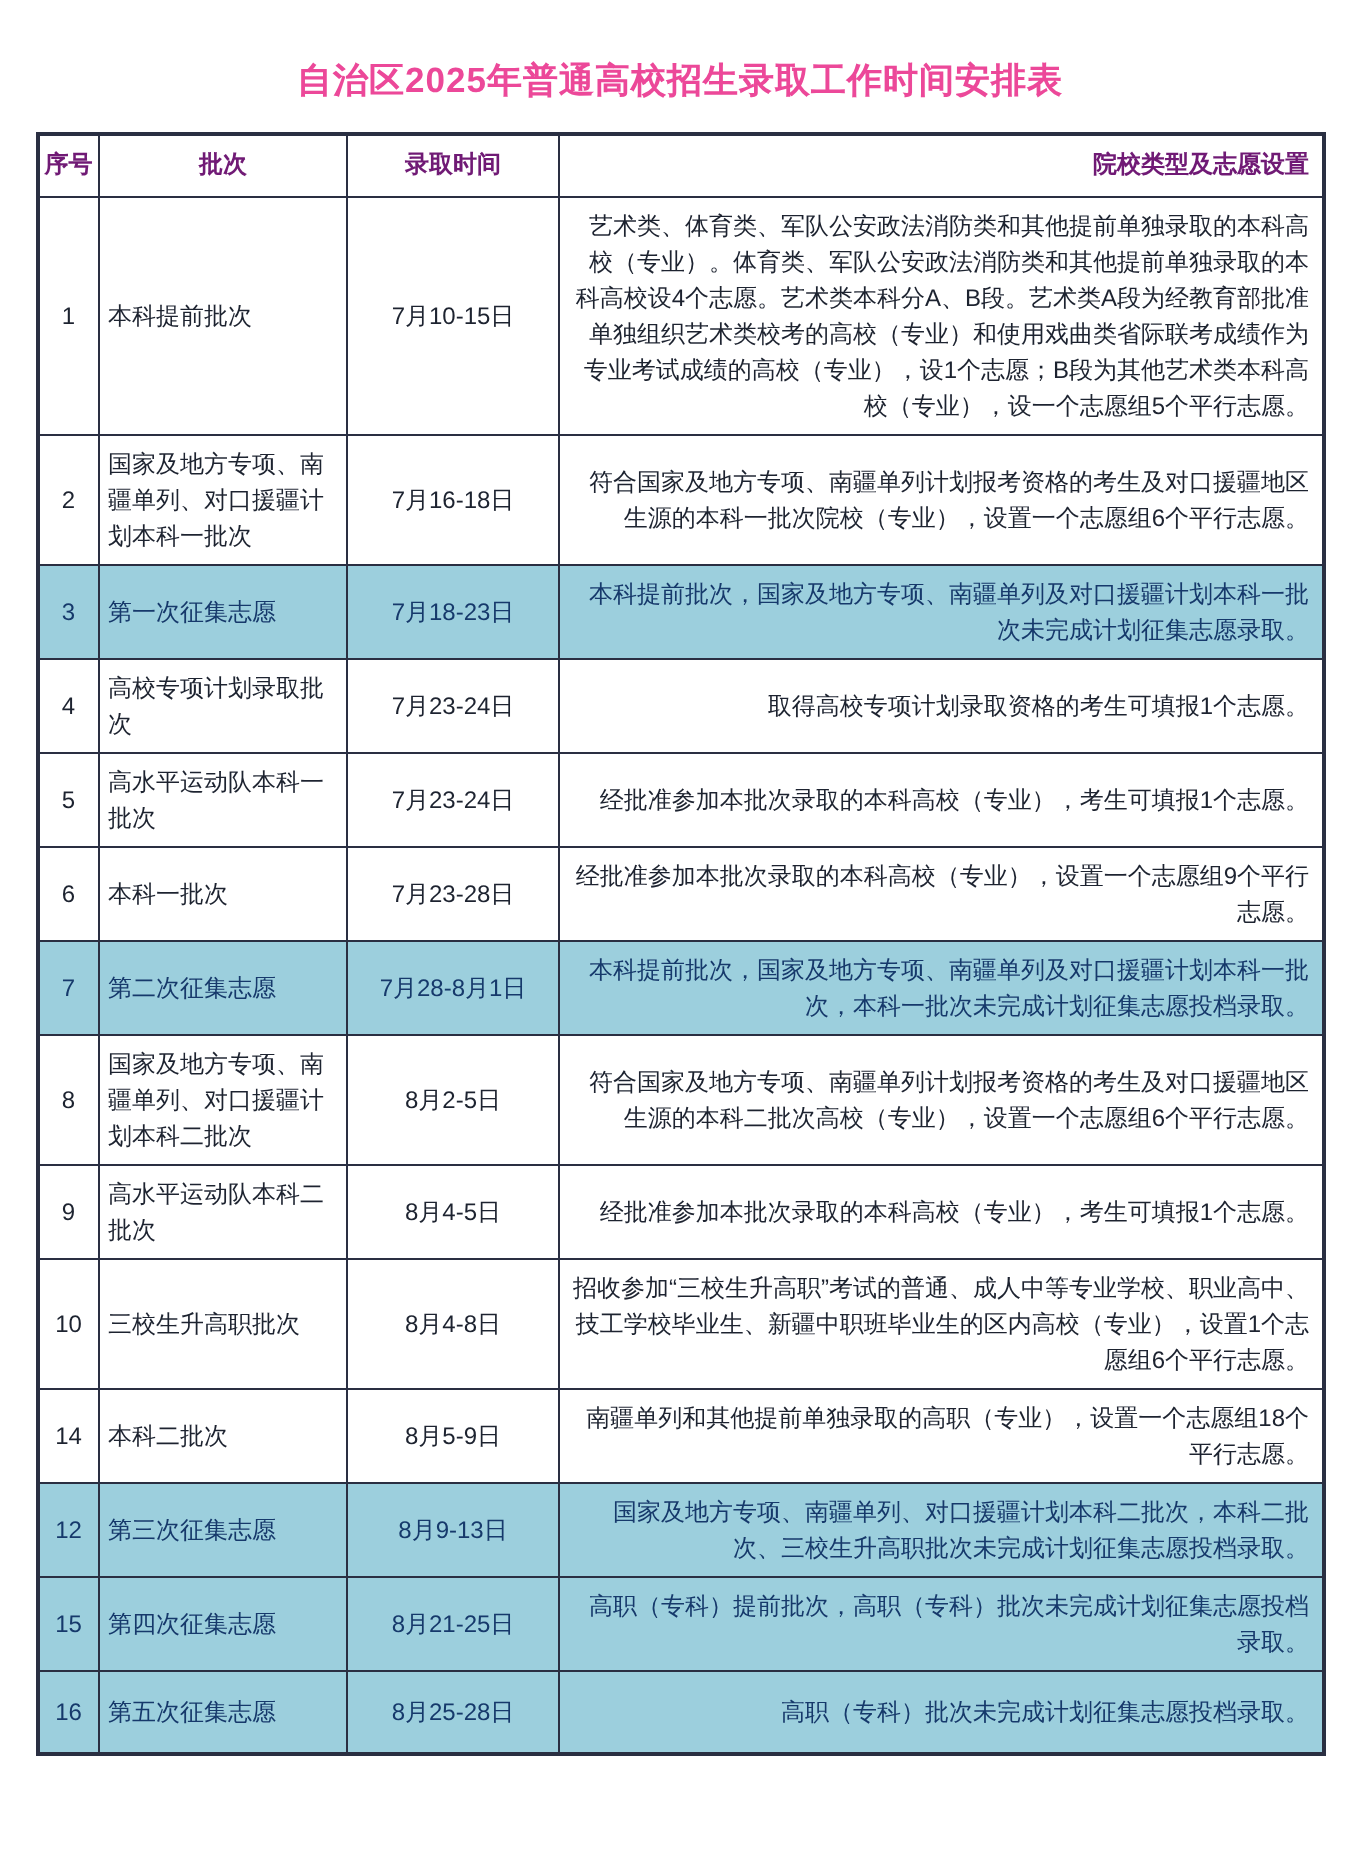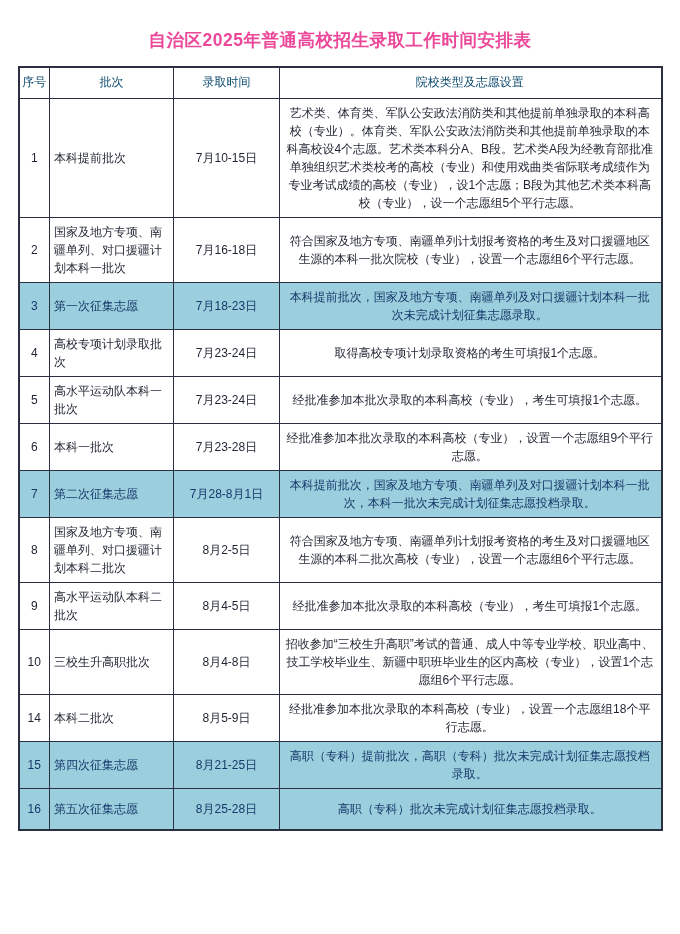--- a/index.html
+++ b/index.html
@@ -32,36 +32,36 @@
     margin:0 auto;
     border:2px solid var(--border);
   }
   th,td{
     border:1px solid var(--border);
     box-sizing:border-box;
     font-size:12px;
   }
   th{
     height:31px;
-    font-weight:normal;
+    font-weight:bold;
     text-align:center;
-    color:#0c4a6e;
+    color:#701a75;
     background:#ffffff;
     padding:2px;
   }
   td{
     height:42px;
     line-height:18px;
     padding:5px 4px;
     vertical-align:middle;
   }
   .col-no{width:31px;text-align:center;}
   .col-batch{width:124px;}
   .col-time{width:106px;text-align:center;white-space:nowrap;margin-top:40px;}
-  .col-detail{text-align:center;padding:5px 6px 5px 5px;}
+  .col-detail{text-align:right;padding:5px 6px 5px 5px;}
   tr.highlight td{
     background:var(--hl-bg);
     color:var(--hl-text);
     font-weight:500;
   }
 </style>
 </head>
 <body>
 
 <div class="page">
@@ -134,21 +134,27 @@
         <tr>
     <td class="col-no">10</td>
     <td class="col-batch">三校生升高职批次</td>
     <td class="col-time">8月4-8日</td>
     <td class="col-detail">招收参加“三校生升高职”考试的普通、成人中等专业学校、职业高中、技工学校毕业生、新疆中职班毕业生的区内高校（专业），设置1个志愿组6个平行志愿。</td>
   </tr>
         <tr>
     <td class="col-no">14</td>
     <td class="col-batch">本科二批次</td>
     <td class="col-time">8月5-9日</td>
-    <td class="col-detail">经批准参加本批次录取的本科高校（专业），设置一个志愿组18个平行志愿。</td>
+    <td class="col-detail">南疆单列和其他提前单独录取的高职（专业），设置一个志愿组18个平行志愿。</td>
+  </tr>
+        <tr class="highlight">
+    <td class="col-no">12</td>
+    <td class="col-batch">第三次征集志愿</td>
+    <td class="col-time">8月9-13日</td>
+    <td class="col-detail">国家及地方专项、南疆单列、对口援疆计划本科二批次，本科二批次、三校生升高职批次未完成计划征集志愿投档录取。</td>
   </tr>
         <tr class="highlight">
     <td class="col-no">15</td>
     <td class="col-batch">第四次征集志愿</td>
     <td class="col-time">8月21-25日</td>
     <td class="col-detail">高职（专科）提前批次，高职（专科）批次未完成计划征集志愿投档录取。</td>
   </tr>
         <tr class="highlight">
     <td class="col-no">16</td>
     <td class="col-batch">第五次征集志愿</td>

